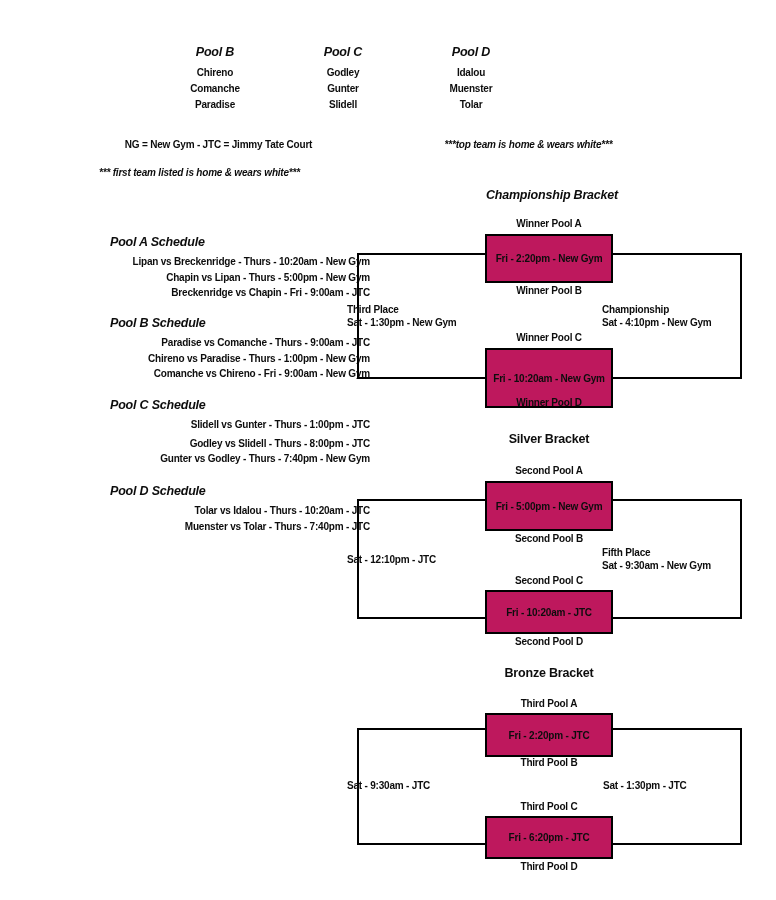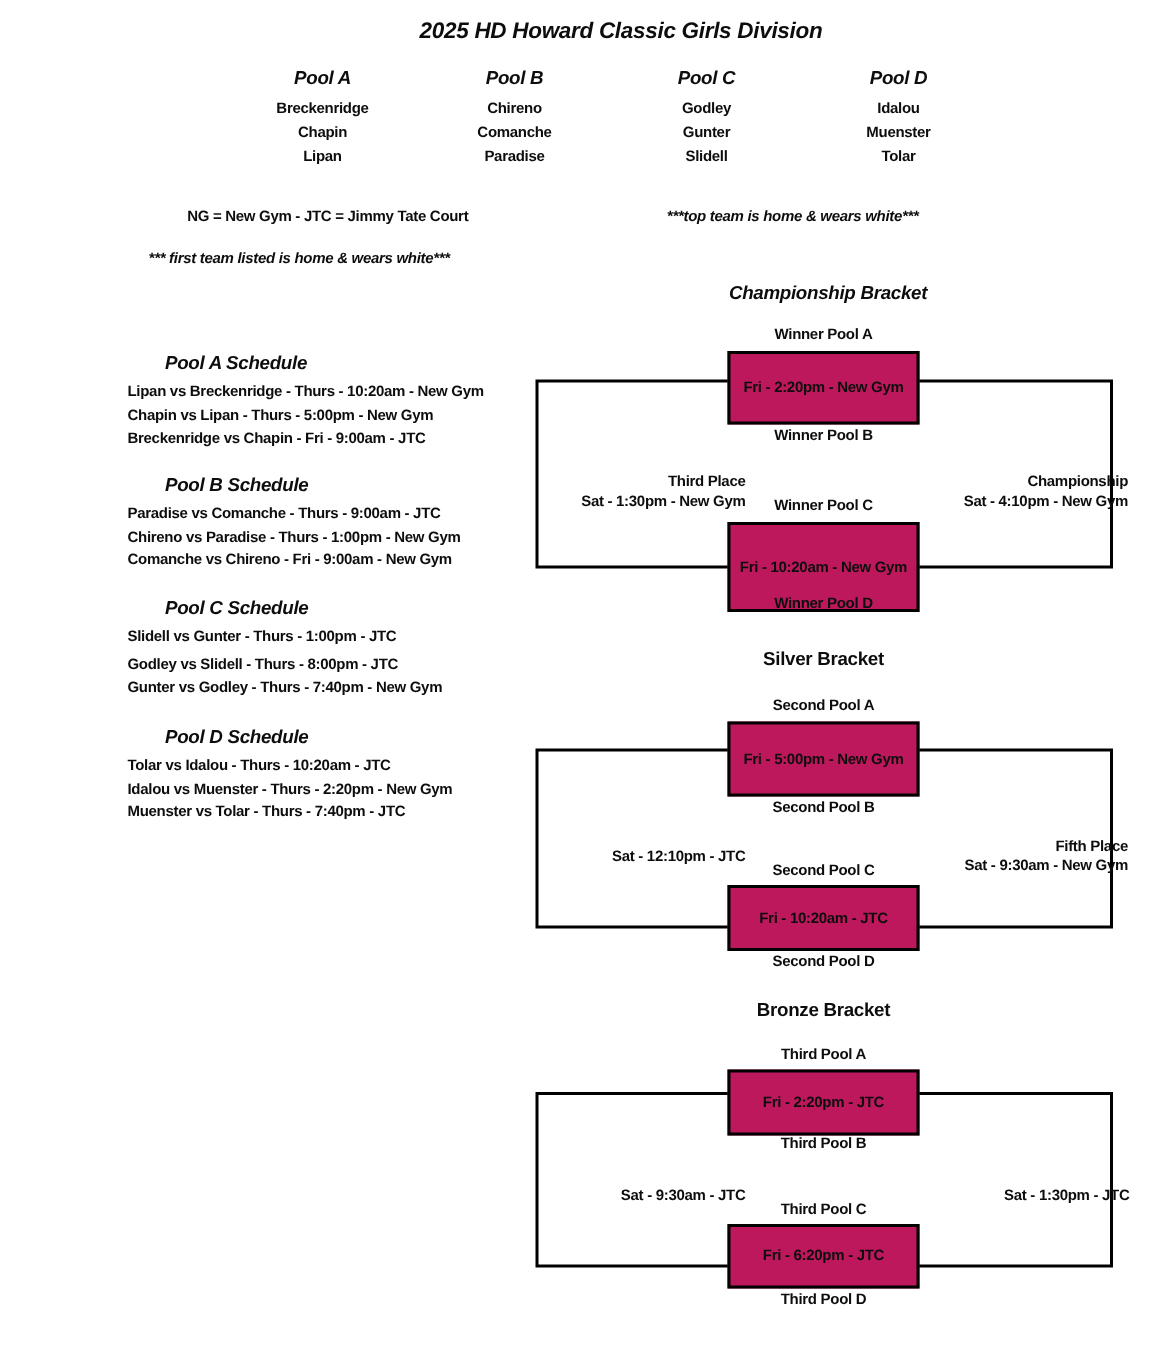--- a/index.html
+++ b/index.html
@@ -22,48 +22,41 @@
 
   .pool-row { position: absolute; left: 151px; top: 45px; width: 512px; display: flex; }
   .pool { width: 128px; text-align: center; }
   .pool-name { font-size: 12.5px; font-style: italic; line-height: 14px; margin-bottom: 6px; }
   .team { font-size: 10px; line-height: 16px; }
 
   .note { font-size: 10px; padding-left: 11px; }
 
   .sched { position: absolute; left: 85px; width: 285px; }
   .sched-title { font-size: 12.5px; font-style: italic; line-height: 14px; margin-left: 25px; margin-bottom: 5px; }
-  .sched-line { font-size: 10px; line-height: 15.7px; white-space: nowrap; }
+  .sched-line { font-size: 10px; line-height: 15.7px; white-space: nowrap; text-align: right; }
   .gap-before { margin-top: 3px; }
 
   .btitle { font-size: 12.5px; line-height: 15px; }
   .brect { position: absolute; border: 2px solid #000; box-sizing: border-box; z-index: 1; }
   .game-box {
     position: absolute; width: 128px; box-sizing: border-box;
     border: 2px solid #000; background: #be185d; z-index: 2;
     display: flex; align-items: center; justify-content: center;
     font-size: 10px; white-space: nowrap;
   }
   .slot-label { font-size: 10px; z-index: 2; }
-  .side-text { position: absolute; width: 150px; text-align: right; font-size: 10px; line-height: 12.5px; z-index: 2; margin-top: 12px; }
+  .side-text { position: absolute; width: 150px; text-align: left; font-size: 10px; line-height: 12.5px; z-index: 2; }
 </style>
 </head>
 <body>
 
 <div id="page">
 
-  <div class="cx doc-title" style="left:414px; top:12px">2025 HD Howard Classic Girls Division</div>
 
   <div class="pool-row">
-    <div class="pool">
-      <div class="pool-name">Pool A</div>
-      <div class="team">Breckenridge</div>
-      <div class="team">Chapin</div>
-      <div class="team">Lipan</div>
-    </div>
     <div class="pool">
       <div class="pool-name">Pool B</div>
       <div class="team">Chireno</div>
       <div class="team">Comanche</div>
       <div class="team">Paradise</div>
     </div>
     <div class="pool">
       <div class="pool-name">Pool C</div>
       <div class="team">Godley</div>
       <div class="team">Gunter</div>
@@ -95,21 +88,20 @@
   </div>
   <div class="sched" style="top:398px">
     <div class="sched-title">Pool C Schedule</div>
     <div class="sched-line">Slidell vs Gunter - Thurs - 1:00pm - JTC</div>
     <div class="sched-line gap-before">Godley vs Slidell - Thurs - 8:00pm - JTC</div>
     <div class="sched-line">Gunter vs Godley - Thurs - 7:40pm - New Gym</div>
   </div>
   <div class="sched" style="top:484px">
     <div class="sched-title">Pool D Schedule</div>
     <div class="sched-line">Tolar vs Idalou - Thurs - 10:20am - JTC</div>
-    <div class="sched-line">Idalou vs Muenster - Thurs - 2:20pm - New Gym</div>
     <div class="sched-line">Muenster vs Tolar - Thurs - 7:40pm - JTC</div>
   </div>
 
   <div>
     <div class="cx btitle italic" style="left:552px; top:188px">Championship Bracket</div>
     <div class="brect" style="left:357px; top:253px; width:385px; height:126px"></div>
     <div class="cx slot-label" style="left:549px; top:218px">Winner Pool A</div>
     <div class="game-box" style="left:485px; top:234px; height:49px">Fri - 2:20pm - New Gym</div>
     <div class="cx slot-label" style="left:549px; top:285px">Winner Pool B</div>
     <div class="cx slot-label" style="left:549px; top:332px">Winner Pool C</div>

